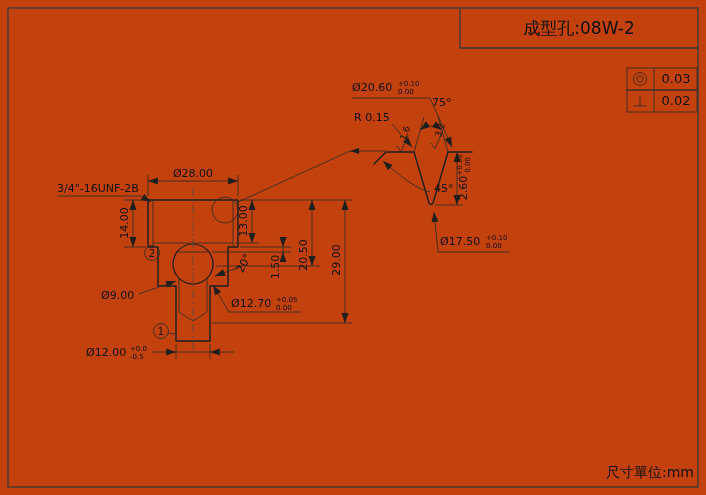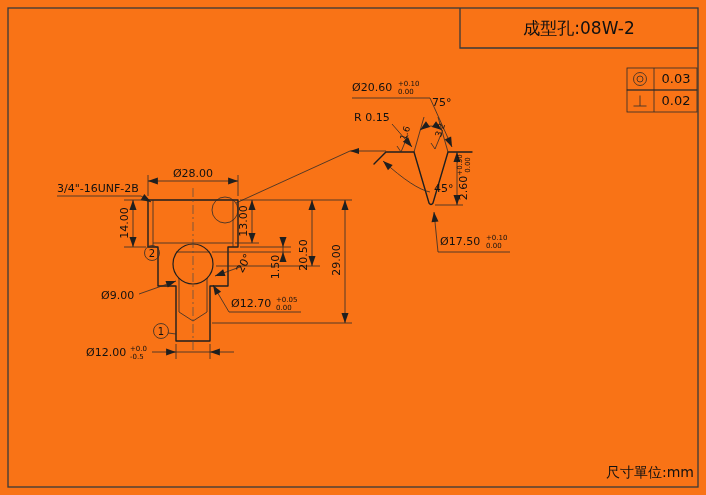--- a/index.html
+++ b/index.html
@@ -1,17 +1,17 @@
 <!DOCTYPE html>
 <html><head>
 <meta charset="utf-8">
 <style>
   html,body{margin:0;padding:0;background:#e9e9e9;}
   .canvas{
-    position:relative;width:706px;height:495px;background:#f97316;
+    position:relative;width:706px;height:495px;background:#c2410c;
     font-family:"DejaVu Sans","Liberation Sans",sans-serif;overflow:hidden;
   }
   svg{position:absolute;left:0;top:0;}
   svg text{fill:#111;font-family:"DejaVu Sans","Liberation Sans",sans-serif;}
   .t-title{font-size:17px;}
   .t-note{font-size:14px;}
   .t-gdt{font-size:13px;}
   .t-dim{font-size:11px;}
   .t-tol{font-size:7px;}
   .t-ra{font-size:9px;}

